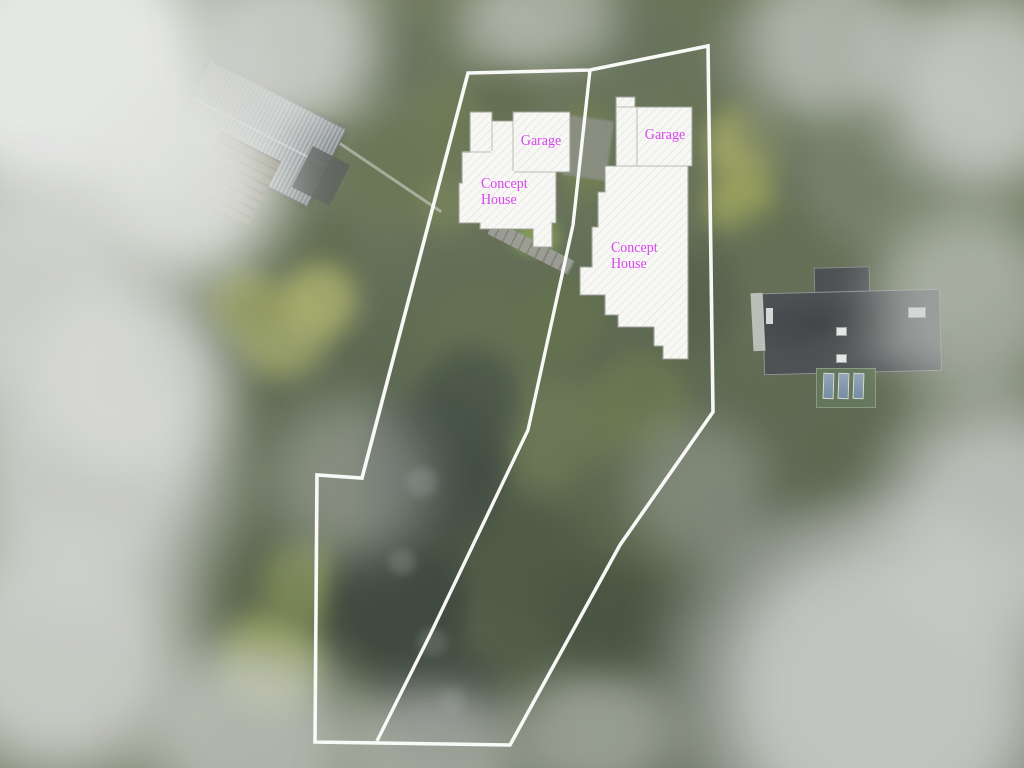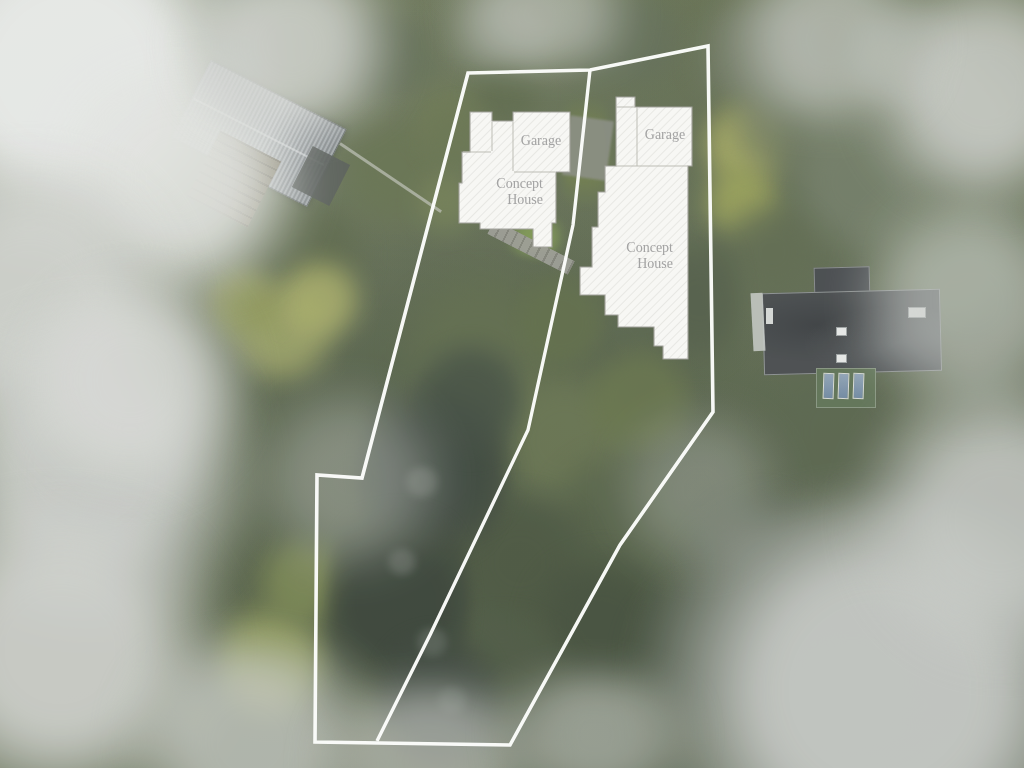--- a/index.html
+++ b/index.html
@@ -45,21 +45,21 @@
   .deck{left:816px;top:368px;width:58px;height:38px;background:#5c7052;border:1px solid rgba(210,214,210,.35);}
   .lounger{position:absolute;width:9px;height:24px;background:linear-gradient(#8ea2b5,#6e87a0);
     border:1px solid #d8dcd8;transform:rotate(2deg);}
   .wall1{left:486px;top:240px;width:90px;height:15px;transform:rotate(27deg);
     background:repeating-linear-gradient(90deg,#9a9b92 0 7px,#83847b 7px 9px),#8f9087;opacity:.95;}
   .wall2{left:566px;top:118px;width:44px;height:60px;transform:rotate(8deg);background:#878b80;
     filter:blur(1px);opacity:.9;}
   
   svg.plan{position:absolute;inset:0;z-index:6;}
   .plan-label{position:absolute;z-index:7;transform:translate(-50%,-50%);
-    color:#a3a3a3;font-size:14px;line-height:1.15;text-align:right;}
+    color:#d946ef;font-size:14px;line-height:1.15;text-align:left;}
   .wrap2{width:62px;}
   .haze{z-index:5;background:rgba(212,216,211,.07);pointer-events:none;}
 </style>
 </head>
 <body>
 
 <div class="stage">
 
   <div class="layer terrain"></div>
   <div class="layer" id="foliage">

